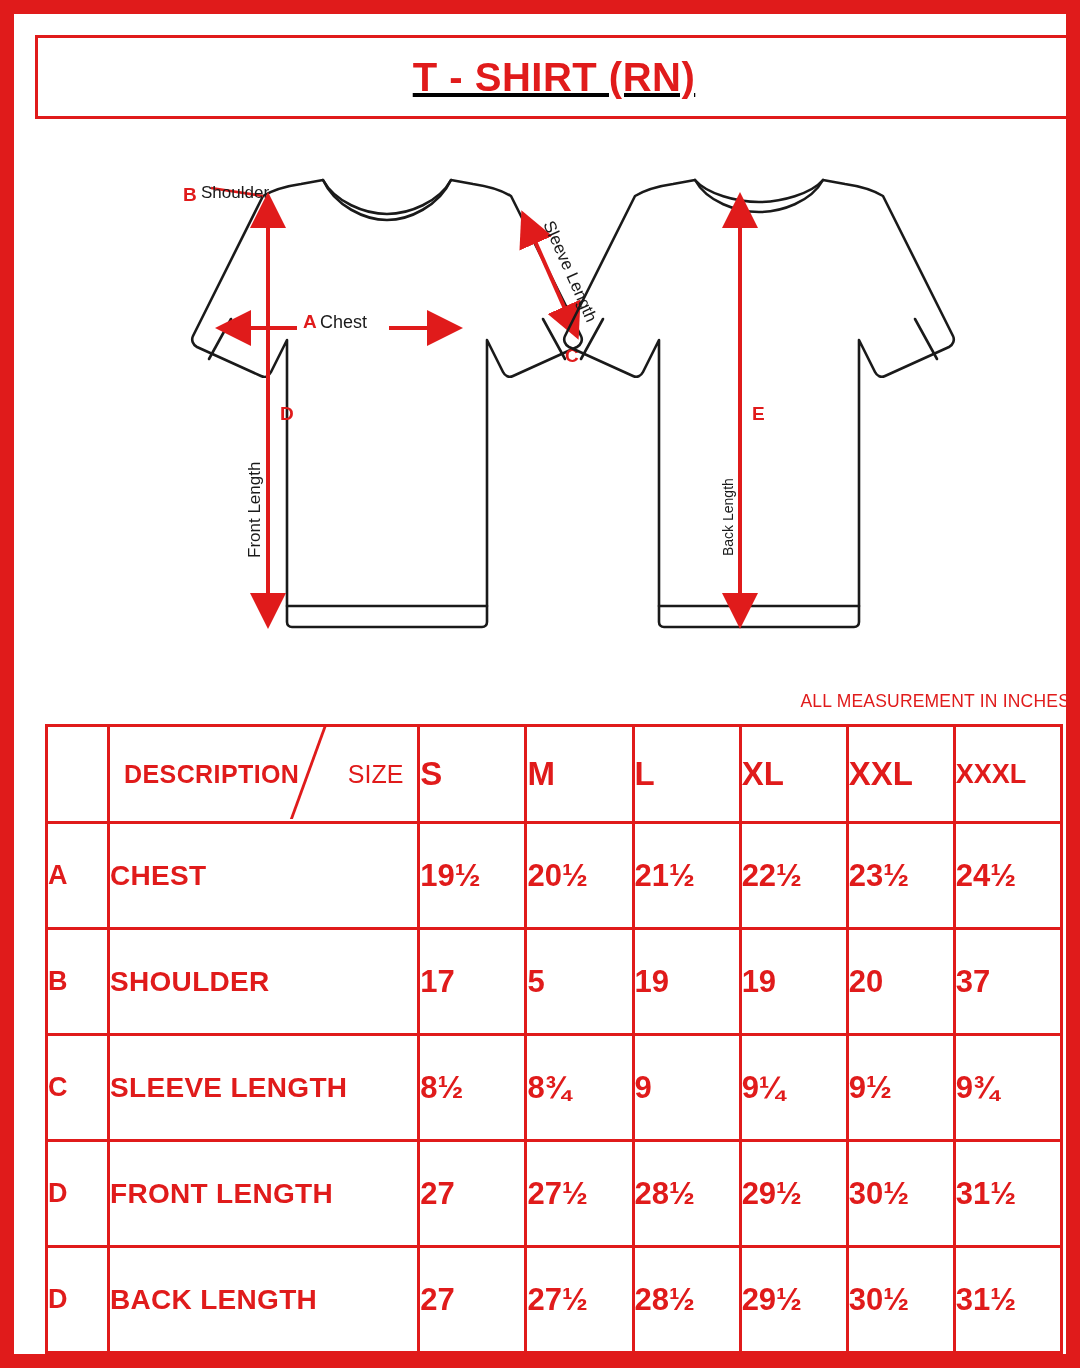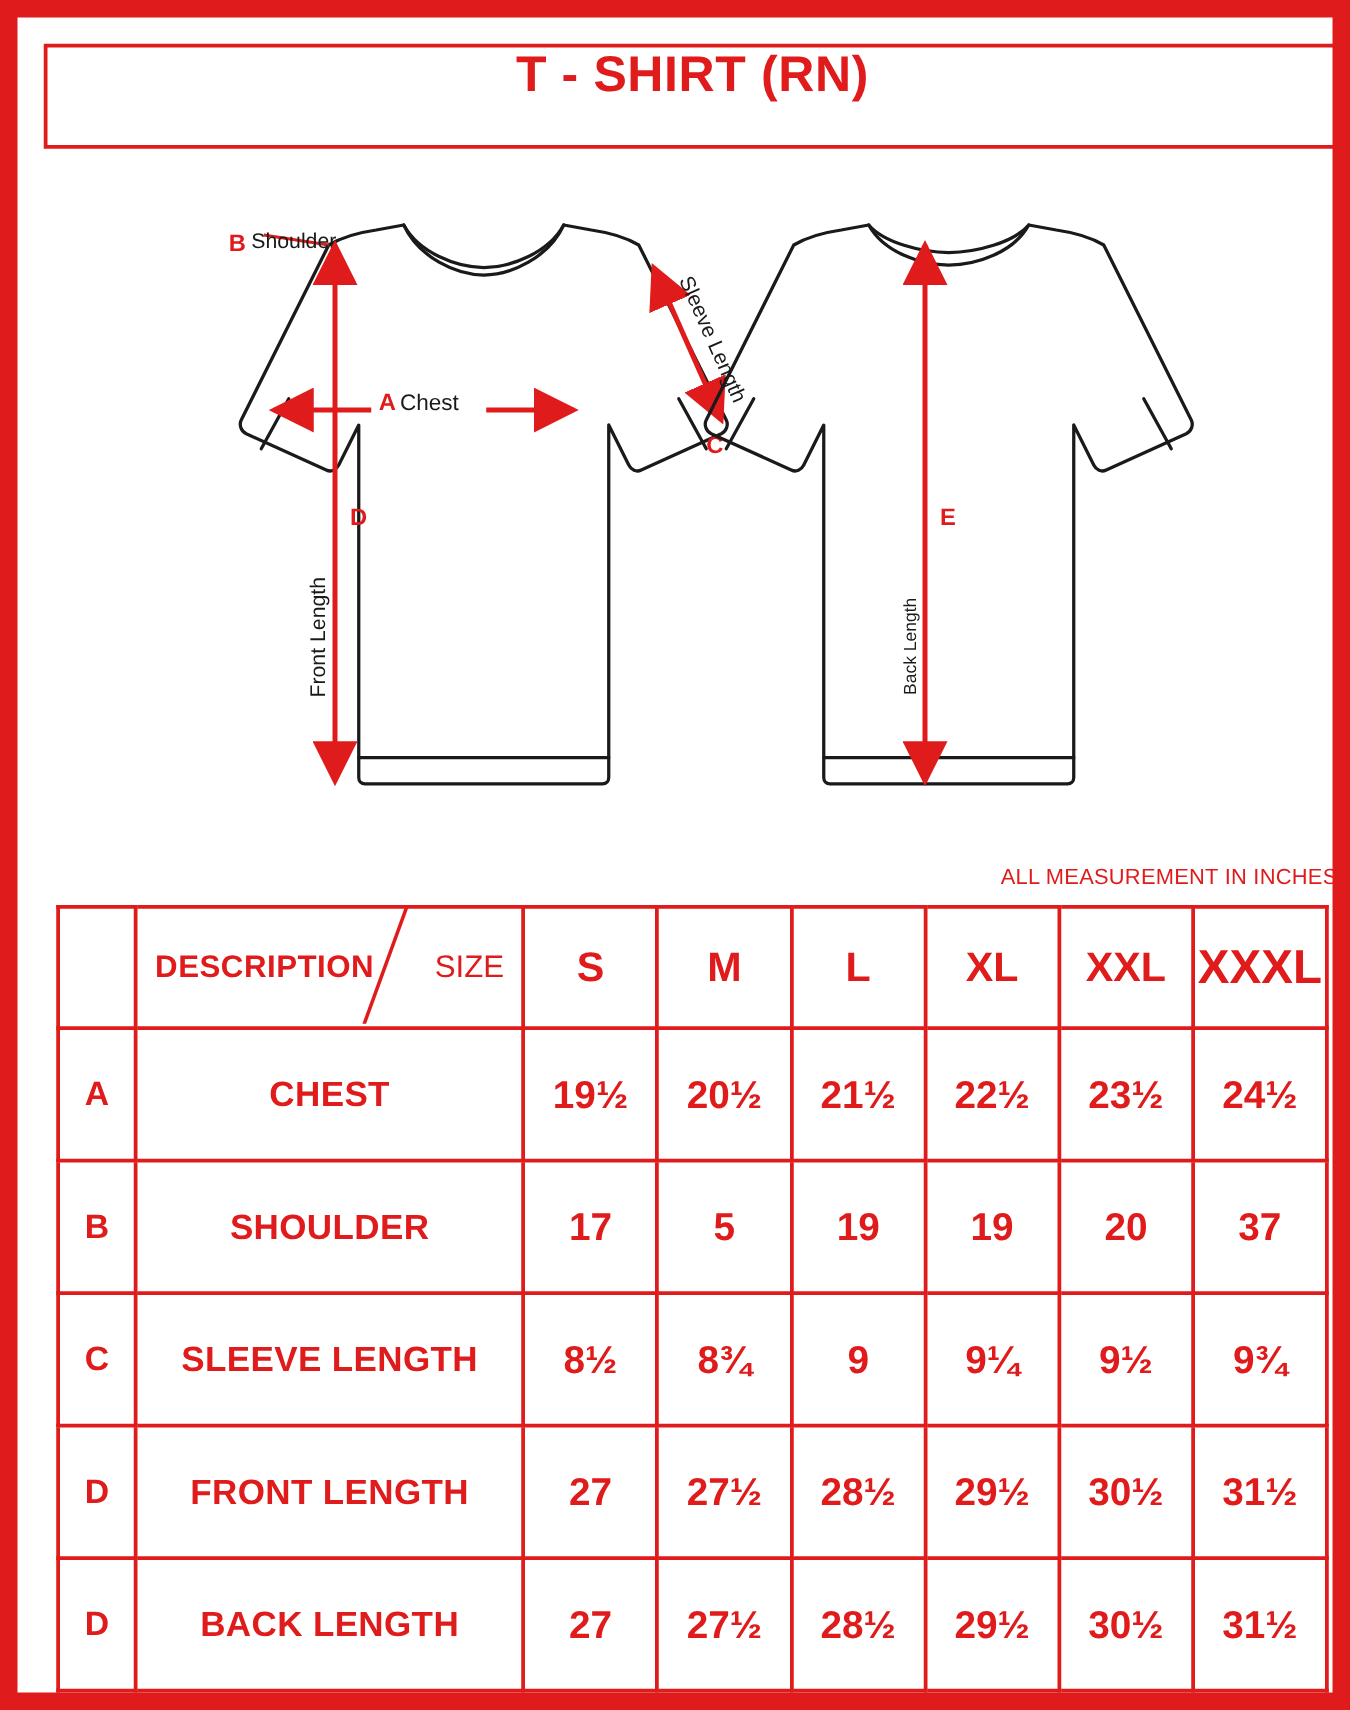--- a/index.html
+++ b/index.html
@@ -32,22 +32,23 @@
   
   .title-box {
     position: absolute;
     left: 7px;
     top: 7px;
     width: 1038px;
     height: 84px;
     border: 3px solid #e01b1b;
     box-sizing: border-box;
     display: flex;
-    align-items: flex-start;
+    align-items: center;
     justify-content: center;
+    text-decoration: underline;
   }
   .title-text {
     color: #e01b1b;
     font-size: 40px;
     font-weight: bold;
     letter-spacing: 0.5px;
   }
   
   .diagram {
     position: absolute;
@@ -76,21 +77,21 @@
     width: 1018px;
   }
   table.size-table {
     border-collapse: collapse;
     width: 1018px;
     table-layout: fixed;
   }
   table.size-table td, table.size-table th {
     border: 3px solid #e01b1b;
     color: #e01b1b;
-    text-align: center;
+    text-align: left;
     vertical-align: middle;
     padding: 0;
     font-weight: bold;
   }
   .col-letter { width: 62px; }
   .col-desc { width: 310px; }
   .col-size { width: 107px; }
   tr.head-row td { height: 94px; }
   tr.body-row td { height: 103px; }
   .desc-head {
@@ -120,21 +121,21 @@
     top: -2px;
     width: 3px;
     height: 100%;
     background: #e01b1b;
     transform: skewX(-20deg);
   }
   .size-head {
     font-size: 33px;
   }
   .size-head.small {
-    font-size: 38px;
+    font-size: 27px;
   }
   .letter-cell {
     font-size: 27px;
   }
   .desc-cell {
     font-size: 28px;
     letter-spacing: 0.3px;
   }
   .val-cell {
     font-size: 31px;

